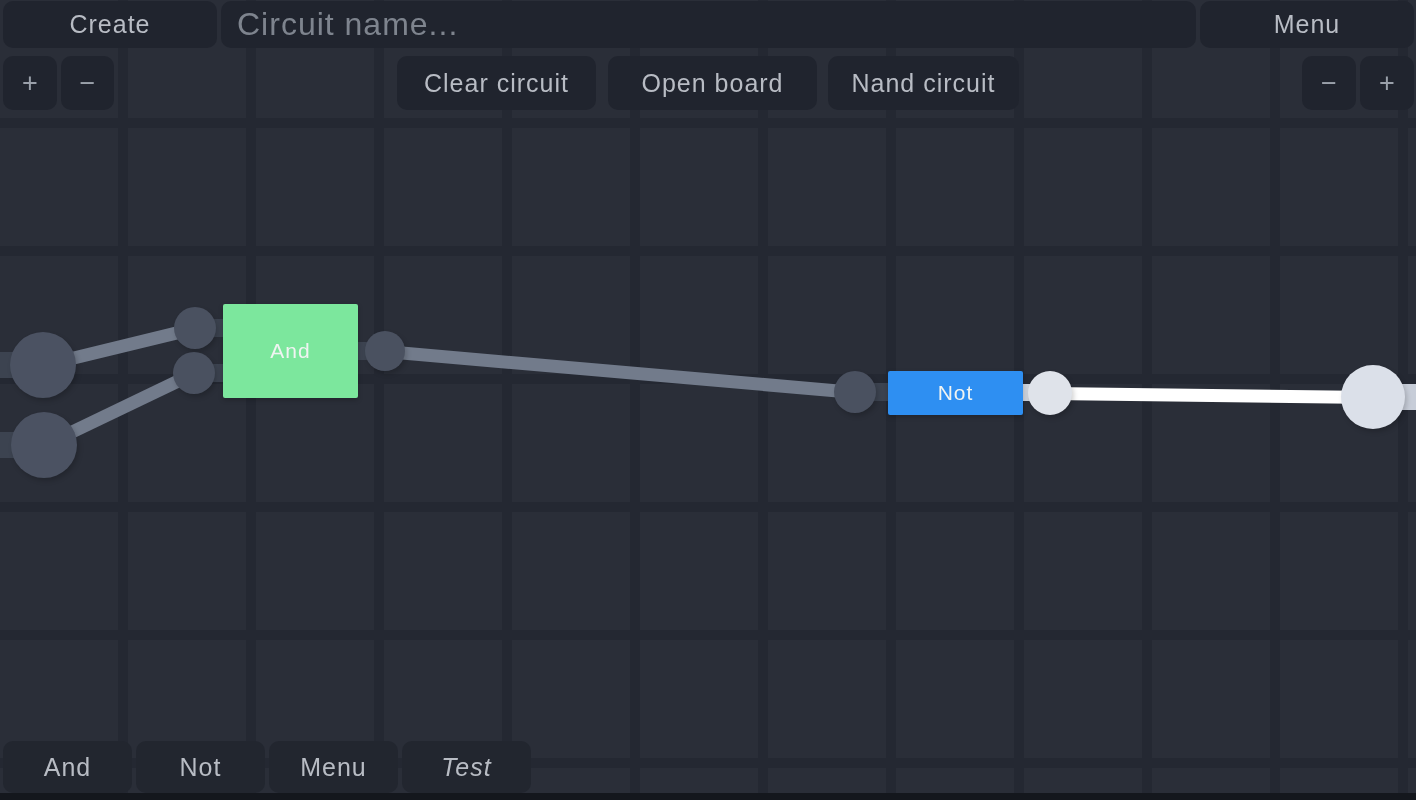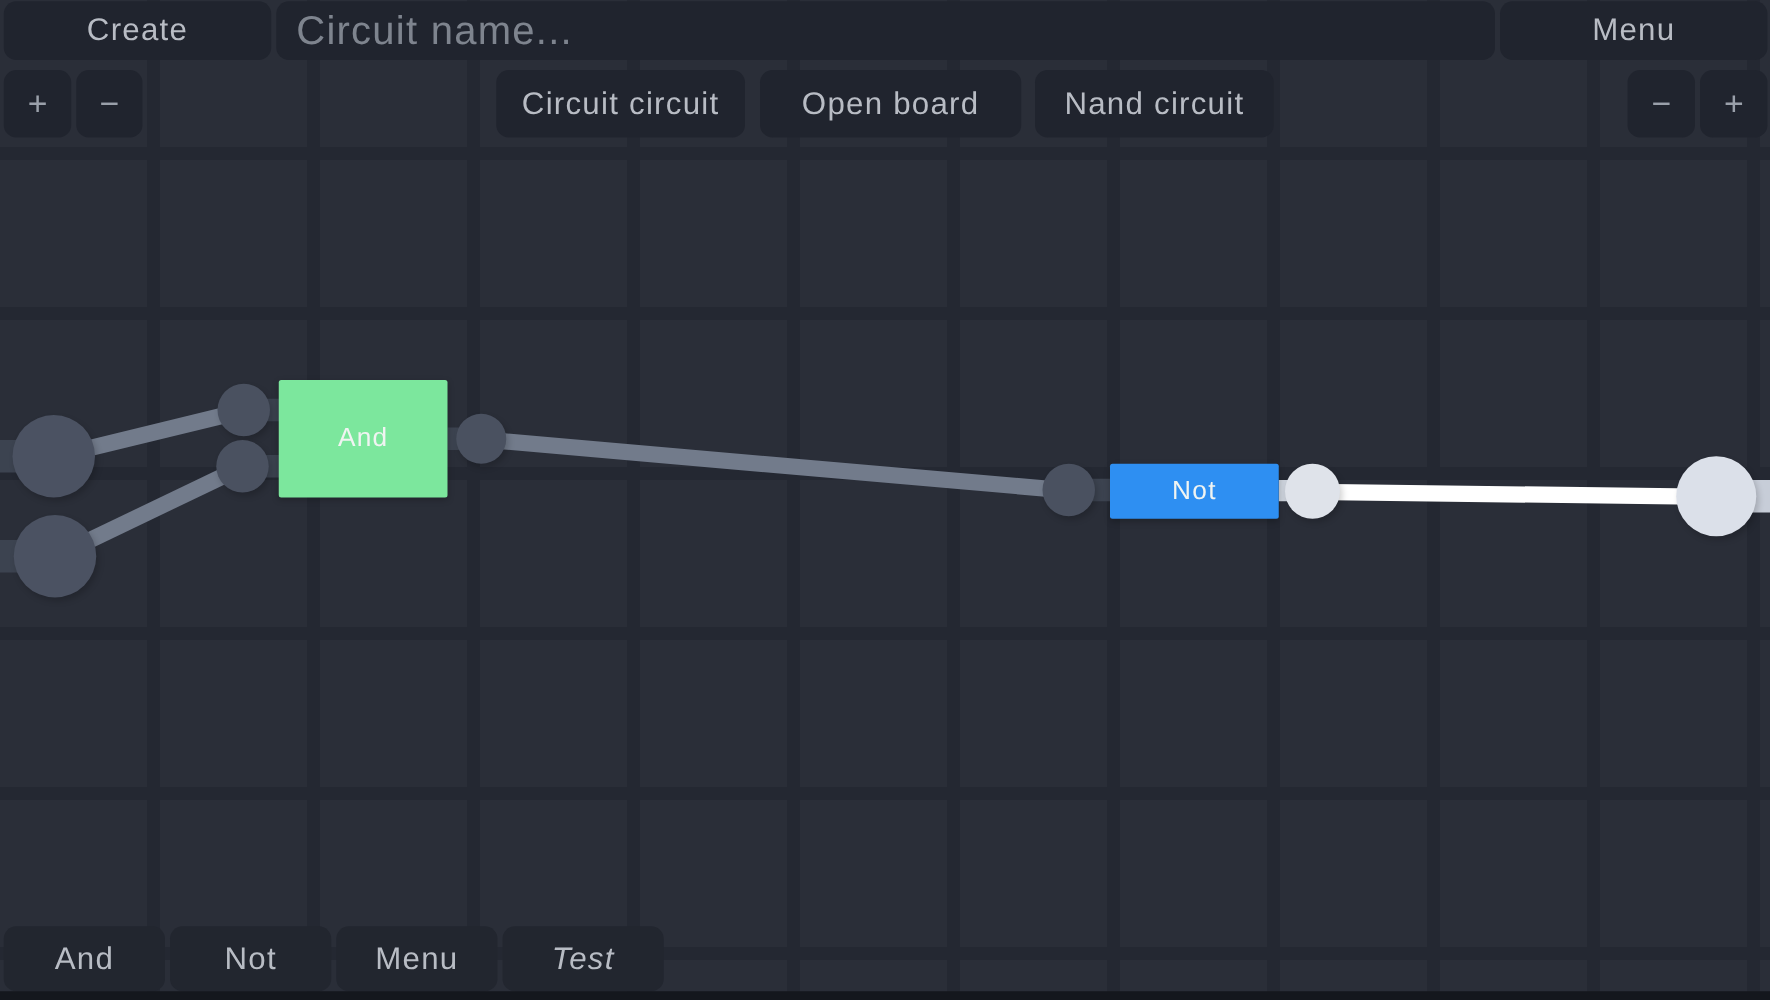--- a/index.html
+++ b/index.html
@@ -89,21 +89,21 @@
     <div class="gate" style="left: 223px; top: 304px; width: 135px; height: 94px; background: rgb(124, 231, 157);">And</div>
     <div class="gate" style="left: 888px; top: 371px; width: 135px; height: 44px; background: rgb(46, 143, 242);">Not</div>
   </div>
 
 <div class="btn row1" id="btn-create">Create</div>
 <input id="circuit-name" type="text" placeholder="Circuit name..." style="">
 <div class="btn row1" id="btn-menu">Menu</div>
 
 <div class="btn small row2" id="btn-zoomin-left">+</div>
 <div class="btn small row2" id="btn-zoomout-left">−</div>
-<div class="btn row2" id="btn-delete">Circuit circuit</div>
+<div class="btn row2" id="btn-delete">Clear circuit</div>
 <div class="btn row2" id="btn-clear">Open board</div>
 <div class="btn row2" id="btn-open">Nand circuit</div>
 <div class="btn small row2" id="btn-zoomout-right">−</div>
 <div class="btn small row2" id="btn-zoomin-right">+</div>
 
 <div class="btn pal" id="pal-0">And</div>
 <div class="btn pal" id="pal-1">Not</div>
 <div class="btn pal" id="pal-2">Menu</div>
 <div class="btn pal" id="pal-3">Test</div>
 <div id="bottom-strip"></div>

